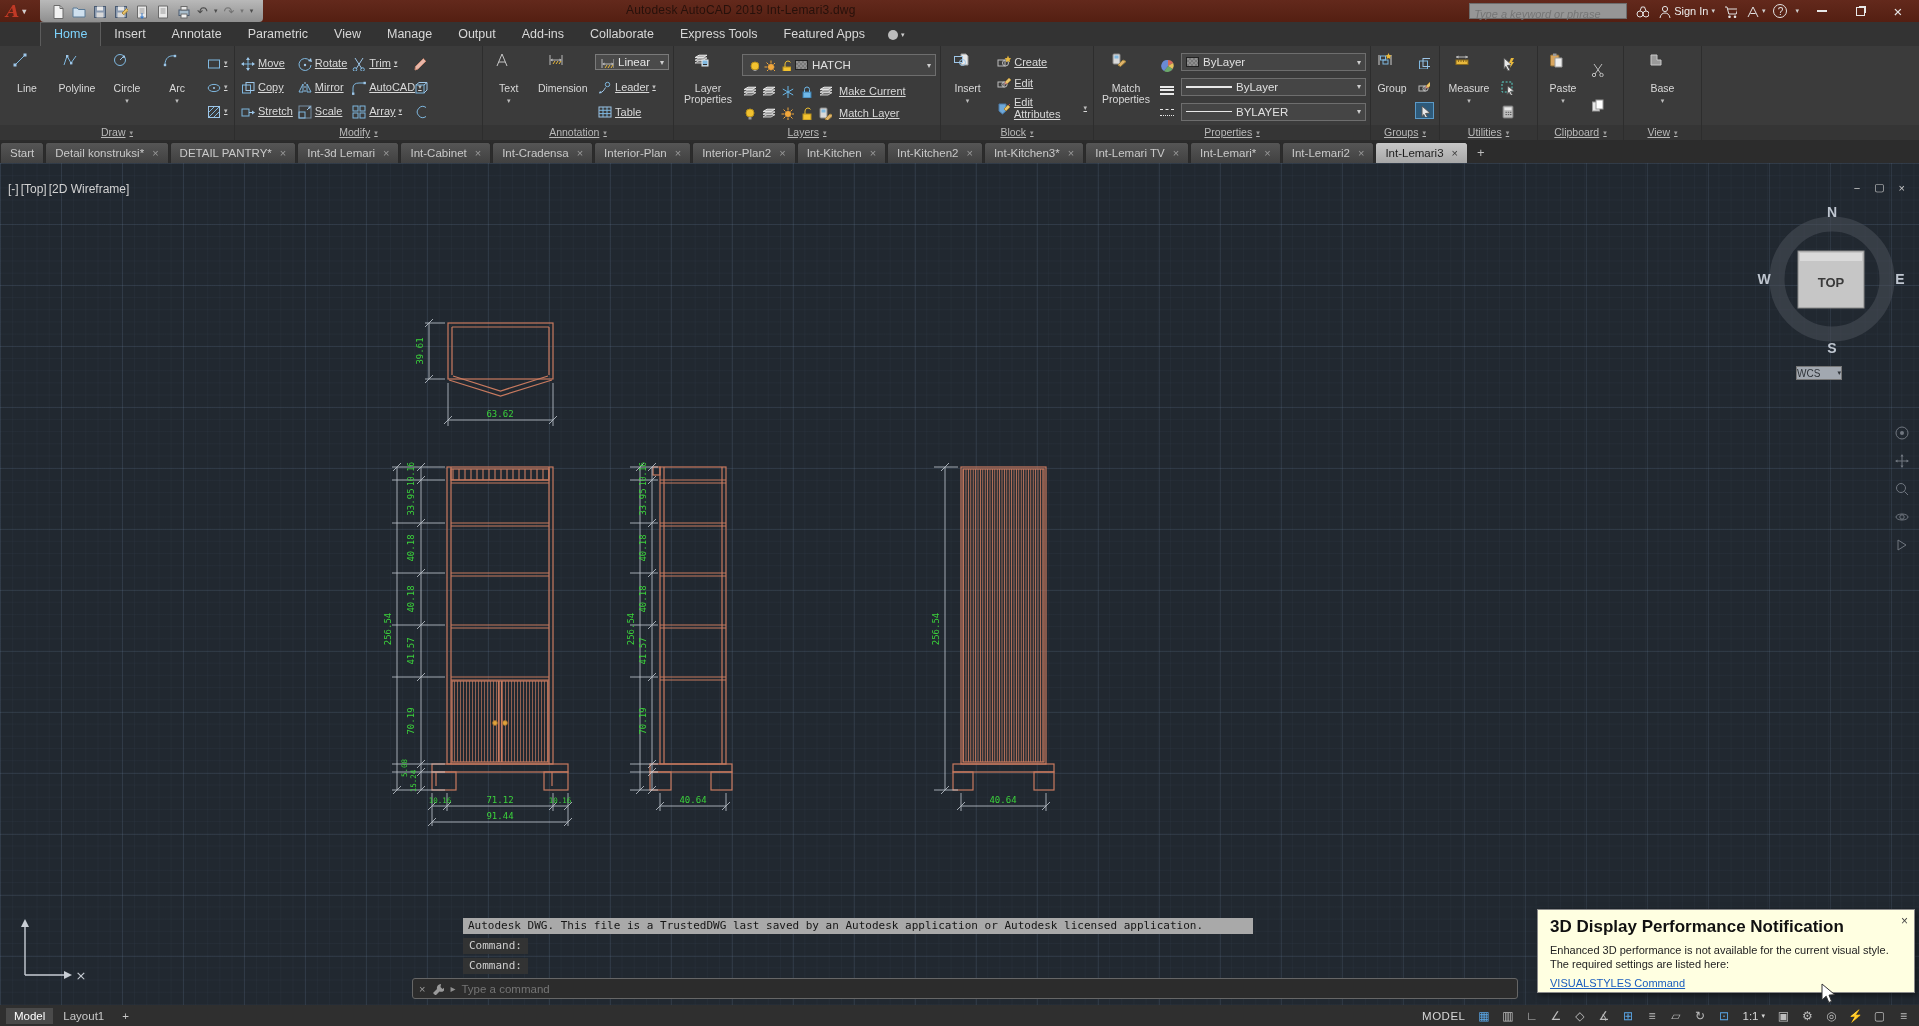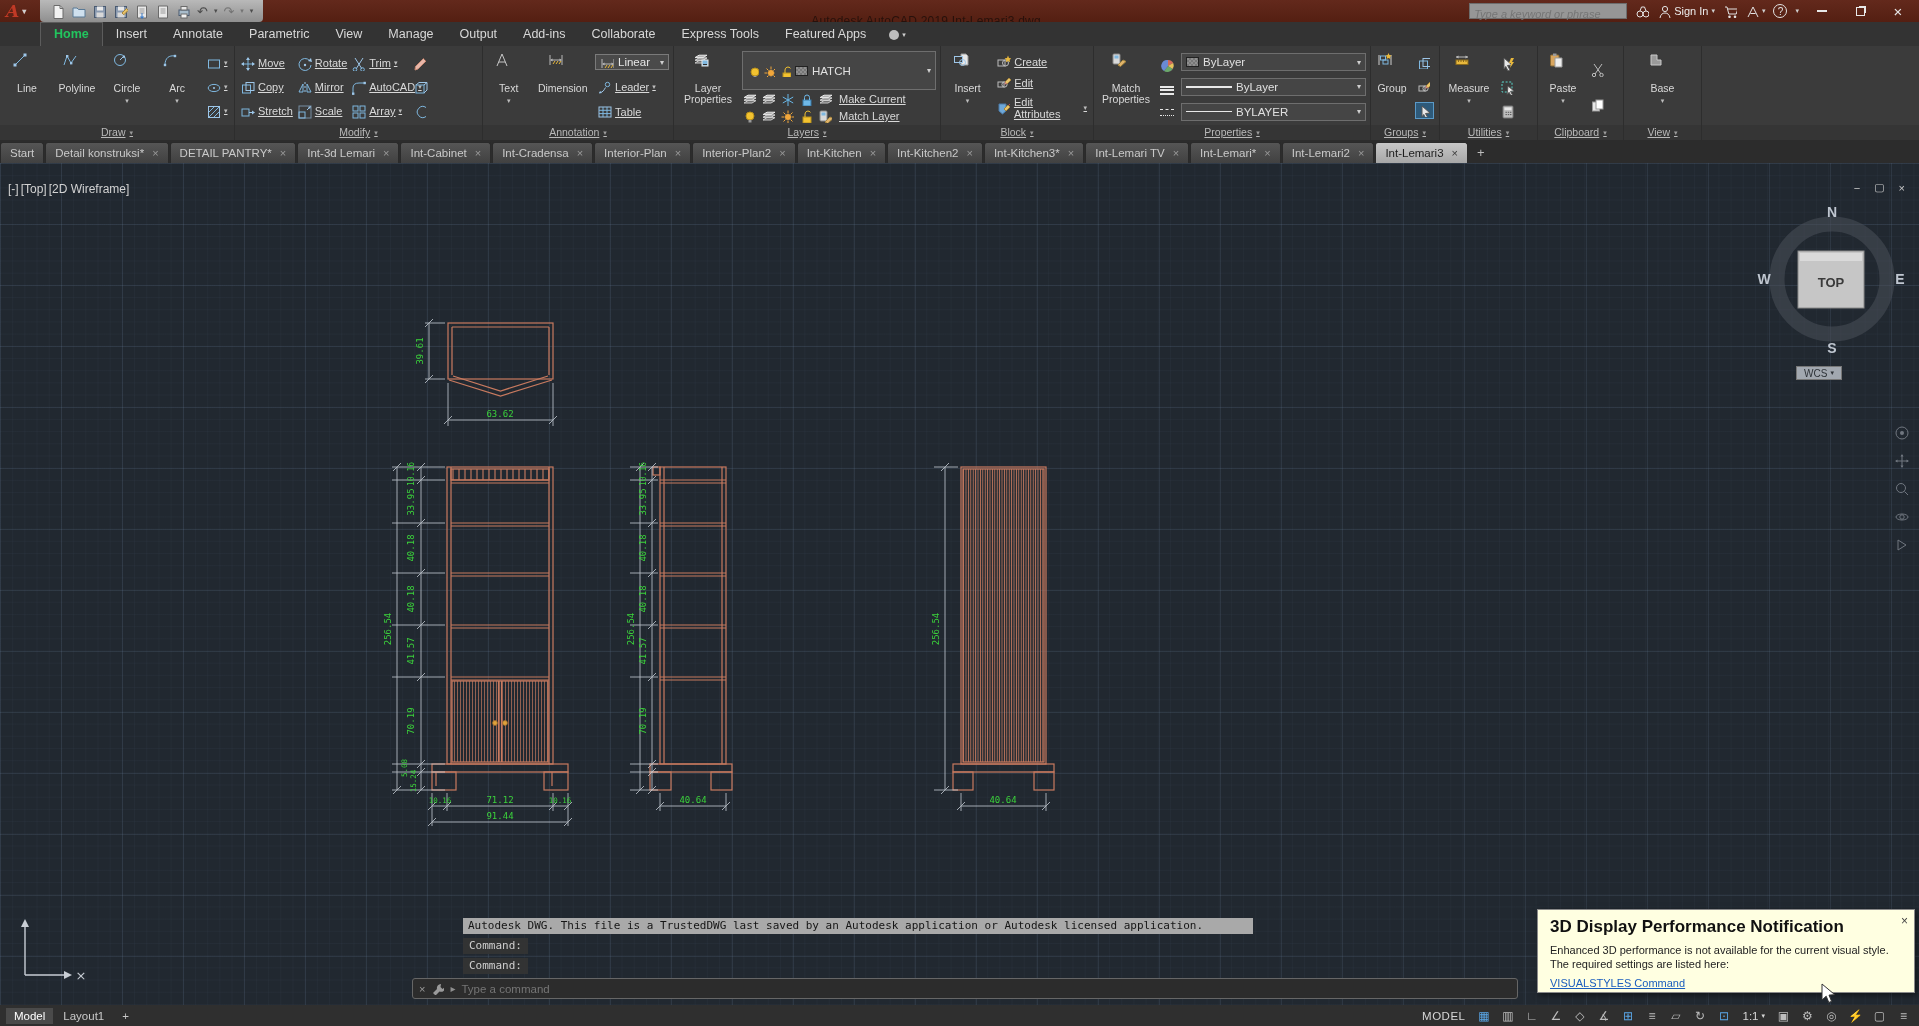--- a/index.html
+++ b/index.html
@@ -11,37 +11,37 @@
   .titlebar { left:0; top:0; width:1919px; height:22px; background:linear-gradient(#63291c,#541f12); color:#d9c9c2; }
   .acad-logo { left:2px; top:0; width:34px; height:22px; display:flex; align-items:center; gap:3px;
                font-family:"DejaVu Serif", serif; font-weight:bold; font-style:italic; font-size:17px; color:#c03a26;
                text-shadow:0 0 1px #7e2314; padding-left:4px; }
   .acad-logo .lg-caret { font-size:8px; color:#cfcfcf; font-style:normal; font-family:"Liberation Sans",sans-serif;}
   .qat { left:40px; top:0; height:22px; display:flex; align-items:center; gap:6px; padding:0 10px;
          background:linear-gradient(#b9b9b9,#8f8f8f); border-radius:0 0 4px 4px; }
   .qat svg { width:15px; height:15px; display:block; }
   .qat .uglyph { font-size:13px; color:#4c4c4c; line-height:15px; }
   .qat .qcaret { font-size:7px; color:#4c4c4c; }
-  .win-title { top:3px; left:576px; width:700px; text-align:center; font-size:12px; color:#27110b; letter-spacing:.2px;margin-top:11px; }
+  .win-title { top:3px; left:626px; width:700px; text-align:left; font-size:12px; color:#27110b; letter-spacing:.2px; }
   .tb-right { top:0; right:0; height:22px; display:flex; align-items:center; gap:8px; padding-right:6px; }
   .search-box { width:158px; height:16px; background:#969696; border:1px solid #6d6d6d; color:#2f2f2f; }
   .search-box input { width:100%; height:100%; background:transparent; border:none; outline:none;
                       font-style:italic; font-size:11px; color:#333; padding:0 4px; font-family:"Liberation Sans",sans-serif;}
   .tb-ic { color:#e3e3e3; font-size:12px; display:flex; align-items:center; gap:3px; }
   .tb-ic svg { width:14px; height:14px; }
   .signin-lbl { font-size:11px; color:#ececec; }
   .tb-caret { font-size:7px; color:#cfcfcf; }
   .winbtn { width:30px; height:18px; display:flex; align-items:center; justify-content:center; color:#e8e8e8; font-size:12px; }
   .restore-sq { width:9px; height:9px; border:1px solid #e8e8e8; box-shadow:2px -2px 0 -1px #e8e8e8; }
   .min-bar { width:10px; height:0; border-bottom:2px solid #e8e8e8; }
 
   
   .ribbontabs { left:0; top:22px; width:1919px; height:24px; background:#333333; display:flex; align-items:flex-end; padding-left:40px; }
   .rtab { padding:4px 13px 5px; font-size:12.5px; color:#d8d8d8; }
-  .rtab.active { background:#3b3b3b; color:#22c55e; border:1px solid #5c5c5c; border-bottom:none;font-weight:bold; }
+  .rtab.active { background:#3b3b3b; color:#7dd3fc; border:1px solid #5c5c5c; border-bottom:none; }
   .ws-dot { display:flex; align-items:center; gap:3px; margin-left:10px; padding-bottom:6px; color:#bdbdbd; font-size:10px;}
 
   
   .ribbon { left:0; top:46px; width:1919px; height:94px; background:#3b3b3b; display:flex; }
   .panel { height:94px; border-right:1px solid #2d2d2d; display:flex; flex-direction:column; flex:0 0 auto; }
   .pbody { height:79px; display:flex; padding:3px 3px 0; gap:2px; }
   .plabel { height:15px; background:#353535; color:#b9b9b9; font-size:10.5px; line-height:15px; text-align:center;
             display:flex; align-items:center; justify-content:center; gap:4px;text-decoration:underline; }
   .plabel .pcaret { font-size:7px; color:#9a9a9a; }
   .rbig { width:48px; display:flex; flex-direction:column; align-items:center; padding-top:3px; gap:1px;
@@ -76,21 +76,21 @@
   .canvas { left:0; top:163px; width:1919px; height:842px; background:#212830;
     background-image:
       linear-gradient(rgba(130,155,190,.13) 1px, transparent 1px),
       linear-gradient(90deg, rgba(130,155,190,.13) 1px, transparent 1px),
       linear-gradient(rgba(130,155,190,.045) 1px, transparent 1px),
       linear-gradient(90deg, rgba(130,155,190,.045) 1px, transparent 1px);
     background-size:61px 61px, 61px 61px, 12.2px 12.2px, 12.2px 12.2px; }
   .vp-label { left:8px; top:19px; color:#d2d2d2; font-size:12px; display:flex; gap:2px; }
   .vp-wincontrols { right:14px; top:18px; display:flex; gap:14px; color:#c9c9c9; font-size:11px; align-items:center;}
   .wcsbox { left:1796px; top:203px; width:46px; height:14px; background:#a2a8b0; color:#2e3338; font-size:10px;
-            display:flex; align-items:center; justify-content:center; gap:3px; border:1px solid #777; }
+            display:flex; align-items:center; justify-content:space-between; gap:3px; border:1px solid #777; }
   .navbar-strip { right:8px; top:262px; display:flex; flex-direction:column; gap:11px; opacity:.75; }
   .navbar-strip svg { width:17px; height:17px; }
 
   
   .trustbar { left:463px; top:918px; width:790px; height:16px; background:#a9a9a9; color:#151515;
               font-family:"DejaVu Sans Mono", monospace; font-size:11px; line-height:16px; padding:0 5px; white-space:nowrap; }
   .cmdprompt { left:463px; height:16px; background:rgba(52,52,52,.92); color:#cfcfcf;
                font-family:"DejaVu Sans Mono", monospace; font-size:11px; line-height:16px; padding:0 6px; }
   .cmdbar { left:412px; top:978px; width:1106px; height:21px; background:#2c2c2c; border:1px solid #666;
             border-radius:3px; display:flex; align-items:center; gap:6px; padding:0 6px; }
@@ -694,21 +694,21 @@
 
   <div class="panel" style="width:267px">
     <div class="pbody">
       <div class="rbig" style="width:62px">
           <svg>
             <use href="#sym-layerprops"></use>
           </svg>
           <span>Layer Properties</span>
         </div>
       <div class="scol" style="flex:1;gap:2px">
-        <div class="combo" style="height:39px">
+        <div class="combo" style="height:22px">
           <svg style="width:12px;height:12px">
               <use href="#sym-bulb"></use>
             </svg>
           <svg style="width:12px;height:12px">
               <use href="#sym-sun"></use>
             </svg>
           <svg style="width:12px;height:12px">
               <use href="#sym-lockopen"></use>
             </svg>
           <span class="swatch"></span>

